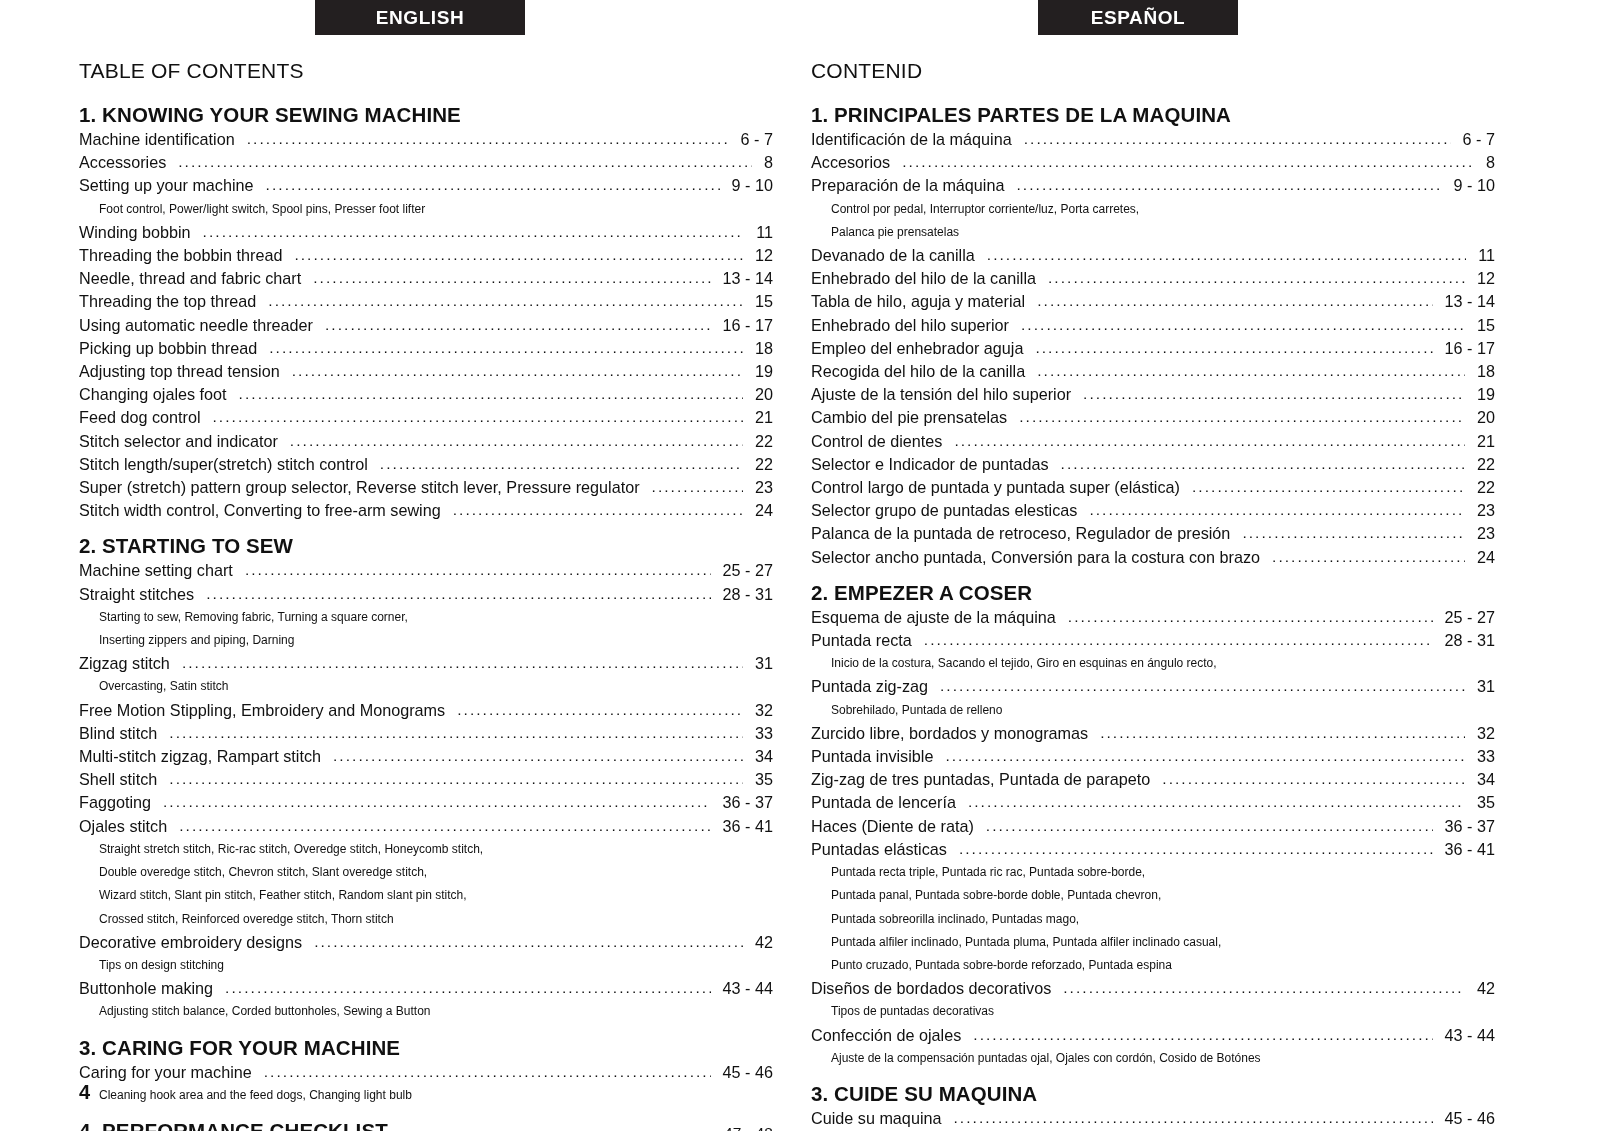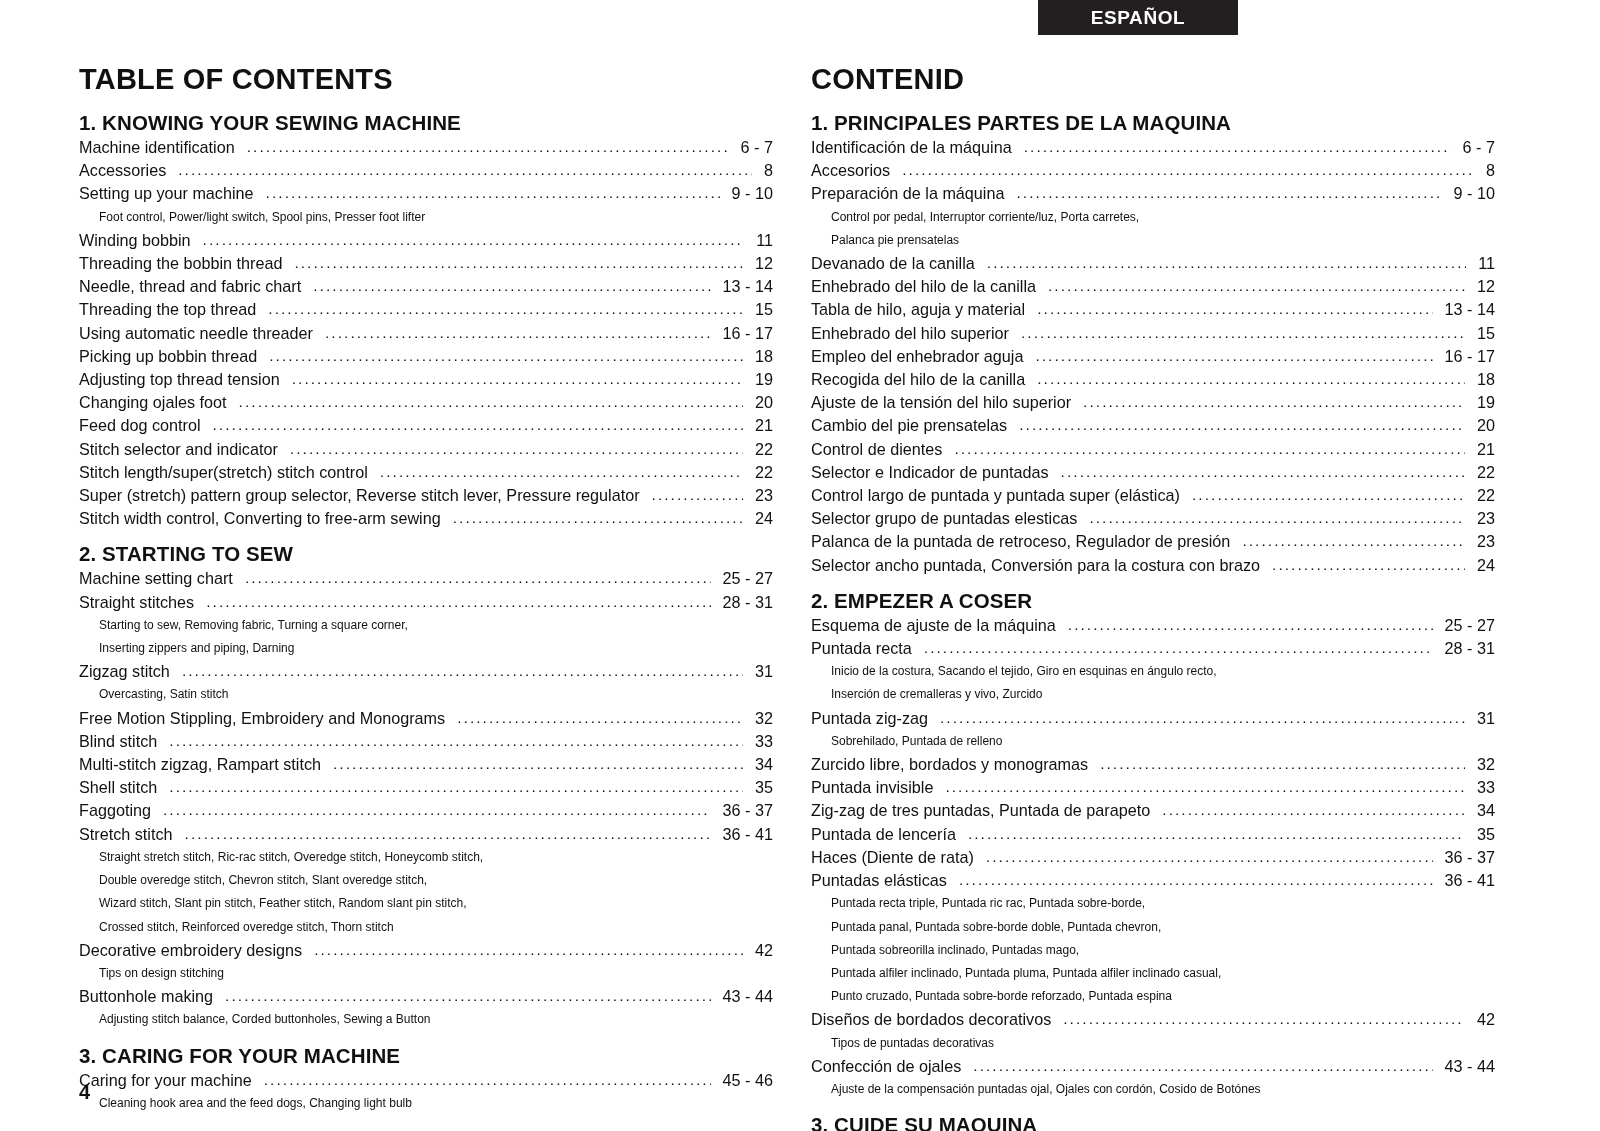--- a/index.html
+++ b/index.html
@@ -40,24 +40,24 @@
 
   
   .col {
     position: absolute;
     top: 54px;
   }
   #col-en { left: 79px;  width: 694px; }
   #col-es { left: 811px; width: 684px; }
 
   .toc-title {
-    font-size: 29px;
-    font-weight: bold;
+    font-size: 21px;
+    font-weight: normal;
     letter-spacing: 0.2px;
-    margin: 8px 0 14px 0;
+    margin: 0 0 14px 0;
     line-height: 34px;
   }
 
   .section {
     margin: 0;
   }
   .section + .section { margin-top: 11px; }
 
   .sec-head {
     font-size: 20.5px;
@@ -138,20 +138,21 @@
     top: 1081px;
     font-size: 20px;
     font-weight: bold;
   }
 </style>
 </head>
 <body>
 
 <div class="page">
 
+  <div class="lang-tab" id="tab-english">ENGLISH</div>
 
   <div class="lang-tab" id="tab-espanol">ESPAÑOL</div>
 
   <div class="col" id="col-en">
     <div class="toc-title">TABLE OF CONTENTS</div>
     <div id="en-sections">
         <div class="section">
           <div class="sec-head">1. KNOWING YOUR SEWING  MACHINE</div>
           <div class="entry">
             <span class="e-text">Machine identification</span>
@@ -274,21 +275,21 @@
             <span class="e-text">Shell stitch</span>
             <span class="e-dots">........................................................................................................................................................................................................</span>
             <span class="e-page">35</span>
           </div>
           <div class="entry">
             <span class="e-text">Faggoting</span>
             <span class="e-dots">........................................................................................................................................................................................................</span>
             <span class="e-page">36 - 37</span>
           </div>
           <div class="entry">
-            <span class="e-text">Stretch stitch</span>
+            <span class="e-text">Ojales stitch</span>
             <span class="e-dots">........................................................................................................................................................................................................</span>
             <span class="e-page">36 - 41</span>
           </div>
           <div class="sub">Straight stretch stitch, Ric-rac stitch, Overedge stitch, Honeycomb stitch,</div>
           <div class="sub">Double overedge stitch, Chevron stitch, Slant overedge stitch,</div>
           <div class="sub">Wizard stitch, Slant pin stitch, Feather stitch, Random slant pin stitch,</div>
           <div class="sub">Crossed stitch, Reinforced overedge stitch, Thorn stitch</div>
           <div class="entry">
             <span class="e-text">Decorative embroidery designs</span>
             <span class="e-dots">........................................................................................................................................................................................................</span>
@@ -420,21 +421,20 @@
             <span class="e-text">Esquema de ajuste de la máquina</span>
             <span class="e-dots">........................................................................................................................................................................................................</span>
             <span class="e-page">25 - 27</span>
           </div>
           <div class="entry">
             <span class="e-text">Puntada recta</span>
             <span class="e-dots">........................................................................................................................................................................................................</span>
             <span class="e-page">28 - 31</span>
           </div>
           <div class="sub">Inicio de la costura, Sacando el tejido, Giro en esquinas en ángulo recto,</div>
-          <div class="sub">Inserción de cremalleras y vivo, Zurcido</div>
           <div class="entry">
             <span class="e-text">Puntada zig-zag</span>
             <span class="e-dots">........................................................................................................................................................................................................</span>
             <span class="e-page">31</span>
           </div>
           <div class="sub">Sobrehilado, Puntada de relleno</div>
           <div class="entry">
             <span class="e-text">Zurcido libre, bordados y monogramas</span>
             <span class="e-dots">........................................................................................................................................................................................................</span>
             <span class="e-page">32</span>

